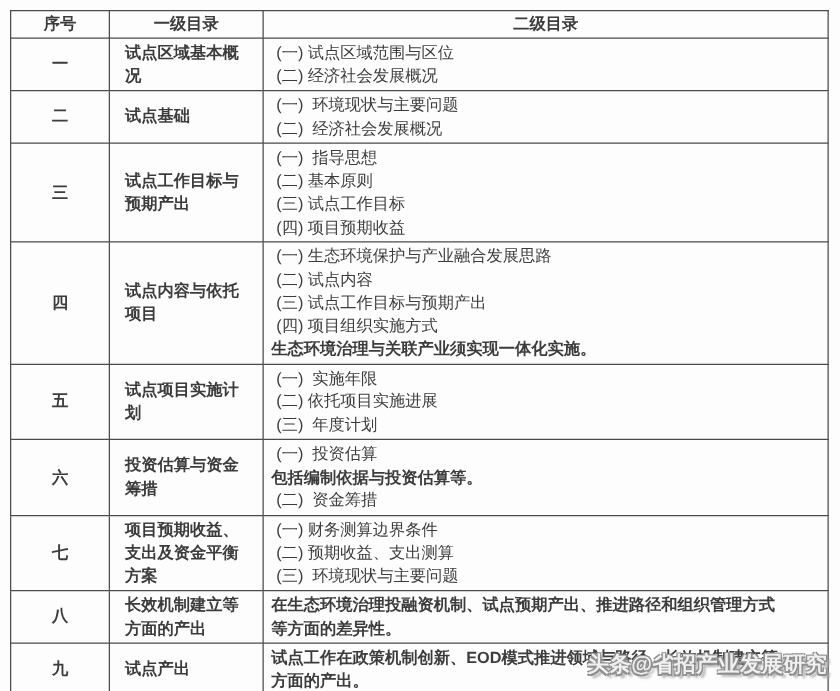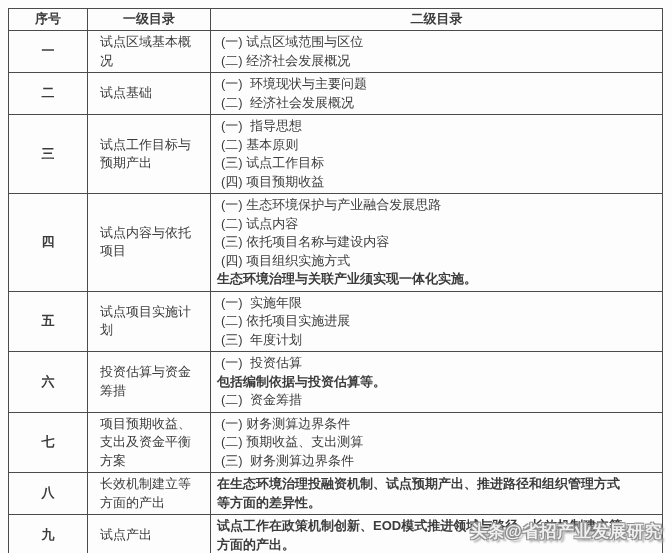--- a/index.html
+++ b/index.html
@@ -34,21 +34,21 @@
     font-weight: bold;
     text-align: center;
     height: 22px;
     padding: 1px 2px;
   }
   td.col-num {
     text-align: center;
     font-weight: bold;
   }
   td.col-l1 {
-    font-weight: normal;
+    font-weight: bold;
     padding: 2px 14px 2px 12px;
   }
   td.col-l2 {
     padding: 2px 30px 2px 6px;
   }
   .sub-item {
     padding-left: 4px;
     white-space: pre-wrap;
   }
   .note-line {
@@ -117,21 +117,21 @@
             <div class="sub-item">(三) 试点工作目标</div>
             <div class="sub-item">(四) 项目预期收益</div>
           </td>
         </tr>
         <tr>
           <td class="col-num">四</td>
           <td class="col-l1">试点内容与依托项目</td>
           <td class="col-l2">
             <div class="sub-item">(一) 生态环境保护与产业融合发展思路</div>
             <div class="sub-item">(二) 试点内容</div>
-            <div class="sub-item">(三) 依托项目名称与建设内容</div>
+            <div class="sub-item">(三) 试点工作目标与预期产出</div>
             <div class="sub-item">(四) 项目组织实施方式</div>
             <div class="note-line">生态环境治理与关联产业须实现一体化实施。</div>
           </td>
         </tr>
         <tr>
           <td class="col-num">五</td>
           <td class="col-l1">试点项目实施计划</td>
           <td class="col-l2">
             <div class="sub-item">(一)  实施年限</div>
             <div class="sub-item">(二) 依托项目实施进展</div>
@@ -146,21 +146,21 @@
             <div class="note-line">包括编制依据与投资估算等。</div>
             <div class="sub-item">(二)  资金筹措</div>
           </td>
         </tr>
         <tr>
           <td class="col-num">七</td>
           <td class="col-l1">项目预期收益、支出及资金平衡方案</td>
           <td class="col-l2">
             <div class="sub-item">(一) 财务测算边界条件</div>
             <div class="sub-item">(二) 预期收益、支出测算</div>
-            <div class="sub-item">(三)  财务测算边界条件</div>
+            <div class="sub-item">(三)  环境现状与主要问题</div>
           </td>
         </tr>
         <tr>
           <td class="col-num">八</td>
           <td class="col-l1">长效机制建立等方面的产出</td>
           <td class="col-l2">
             <div class="note-line">在生态环境治理投融资机制、试点预期产出、推进路径和组织管理方式等方面的差异性。</div>
           </td>
         </tr>
         <tr>

